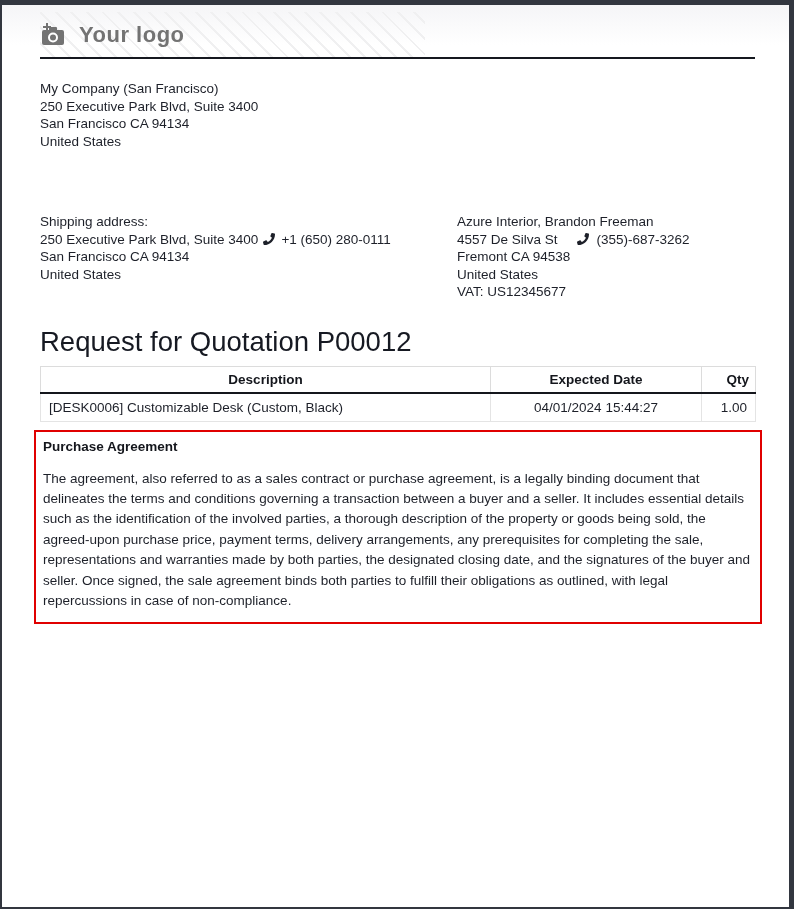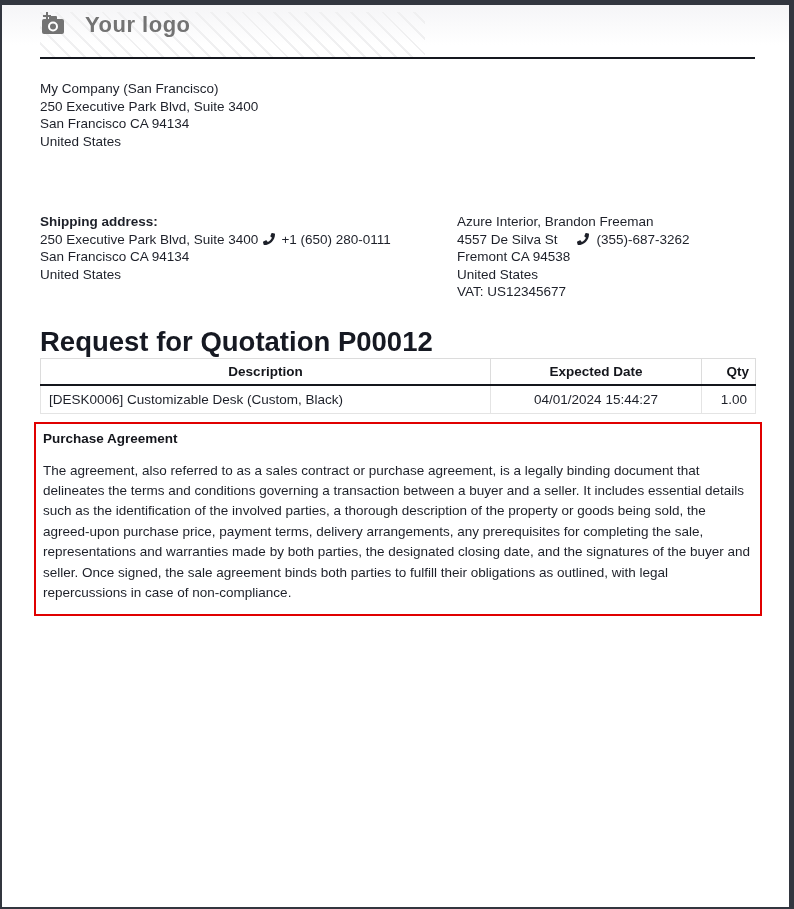--- a/index.html
+++ b/index.html
@@ -13,42 +13,42 @@
   .page {
     position:absolute; top:5px; left:2px; right:5px; bottom:2px;
     background:linear-gradient(180deg,#f5f5f7 0,#ffffff 40px);
     overflow:hidden;
   }
   .content { padding:7px 34px 0 38px; }
 
   
   .logo-area {
     width:385px; height:45px;
-    display:flex; align-items:flex-start; gap:19px;
+    display:flex; align-items:center; gap:13px;
     background:repeating-linear-gradient(45deg,rgba(255,255,255,0) 0 9px,#f0f0f1 9px 11px);
   }
   .logo-text {
     font-size:22px; font-weight:bold; color:#737373; letter-spacing:0.5px;
   }
   .header-rule { border:0; border-top:2px solid #15181f; margin:0; }
 
   .addr-block { font-size:13.5px; line-height:17.5px; }
   .company-block { margin-top:21px; }
 
   .addresses { display:flex; margin-top:63px; }
   .shipping-block { width:417px; }
   .customer-block { flex:1; }
-  .addr-heading { font-weight:bold; }
+  .addr-heading { font-weight:normal; }
   .phone-line { display:flex; align-items:center; white-space:nowrap; }
   .phone-icon-wrap { display:inline-flex; margin:0 6px 0 5px; }
   .phone-icon-wrap.wide-gap { margin-left:19px; margin-right:8px; }
 
   .doc-title {
-    font-size:27.5px; font-weight:700; color:#161922;
-    margin:25px 0 0 0; line-height:32px;
+    font-size:27.5px; font-weight:400; color:#161922;
+    margin:25px 0 8px 0; line-height:32px;
   }
 
   table.lines {
     width:100%; border-collapse:collapse; table-layout:fixed;
     font-size:13.5px;
   }
   table.lines th {
     border:1px solid #dcdcdc; border-bottom:2px solid #14161c;
     padding:5px 6px; font-weight:bold; color:#14161c;
   }

